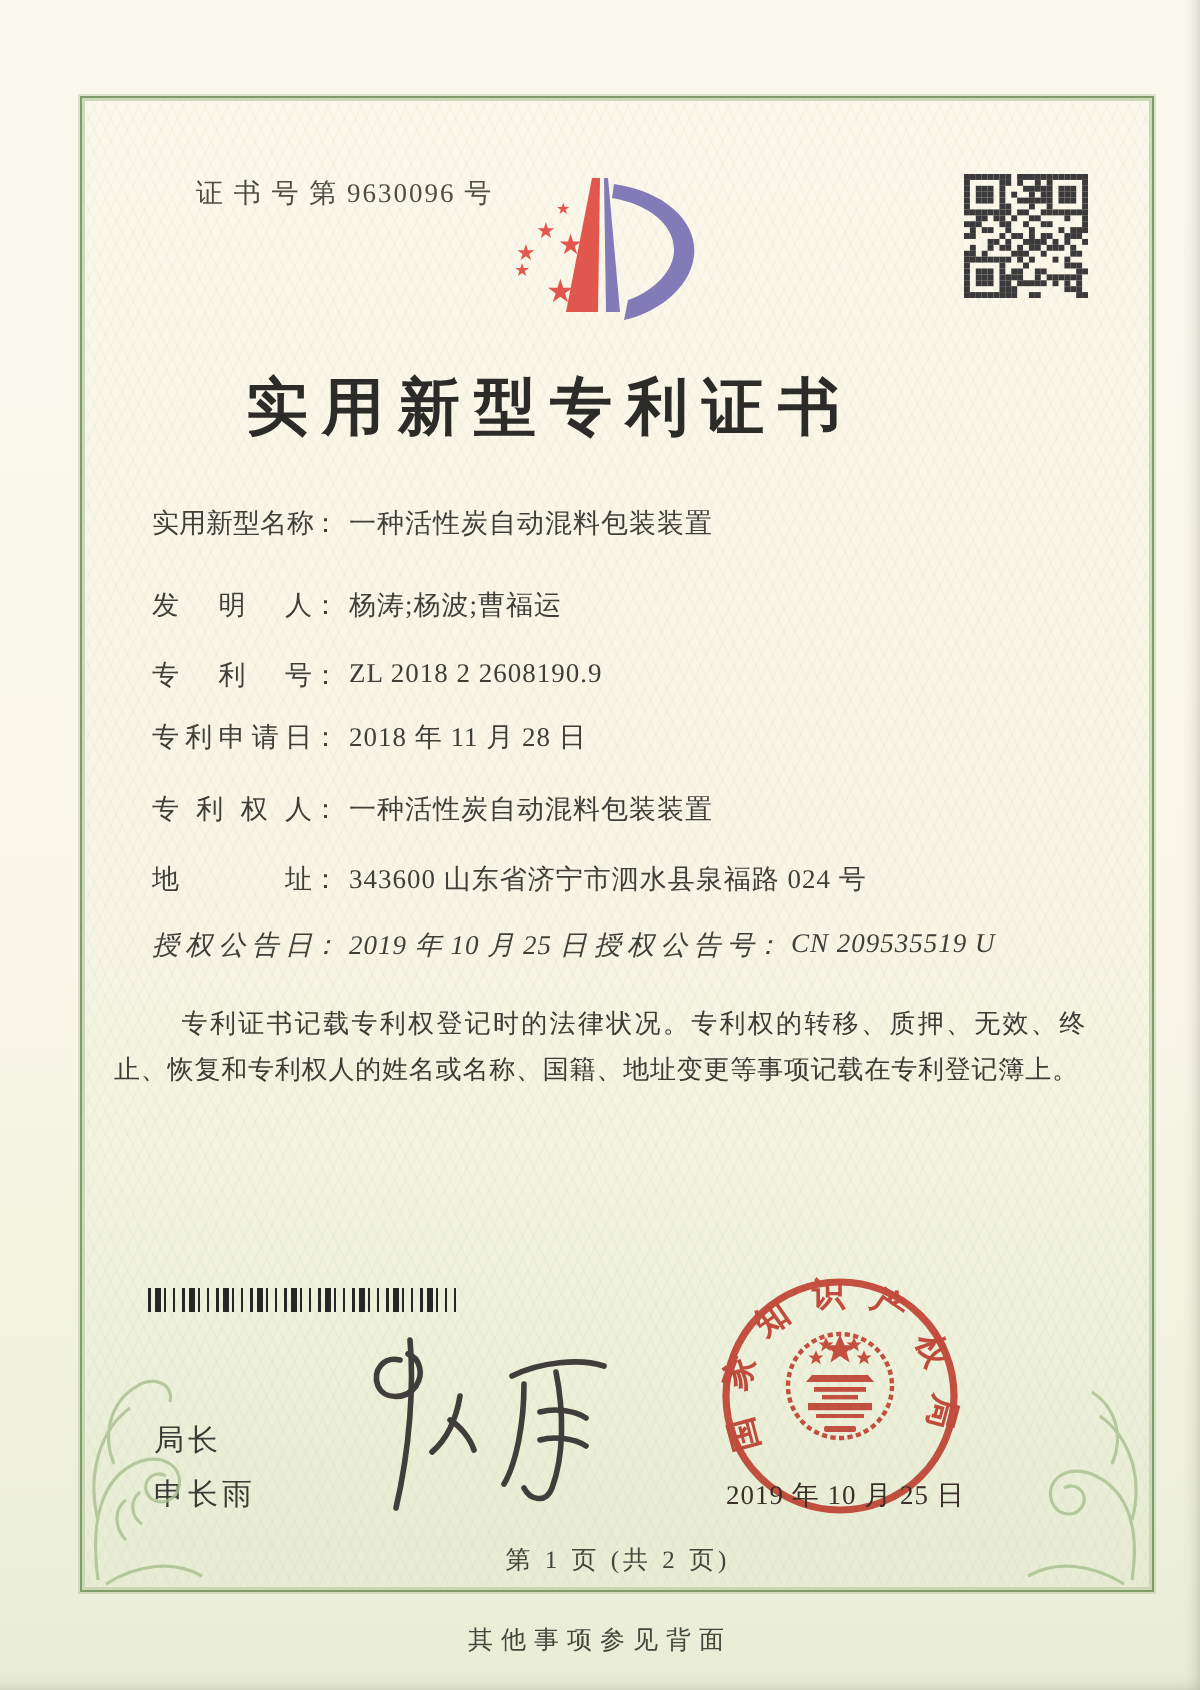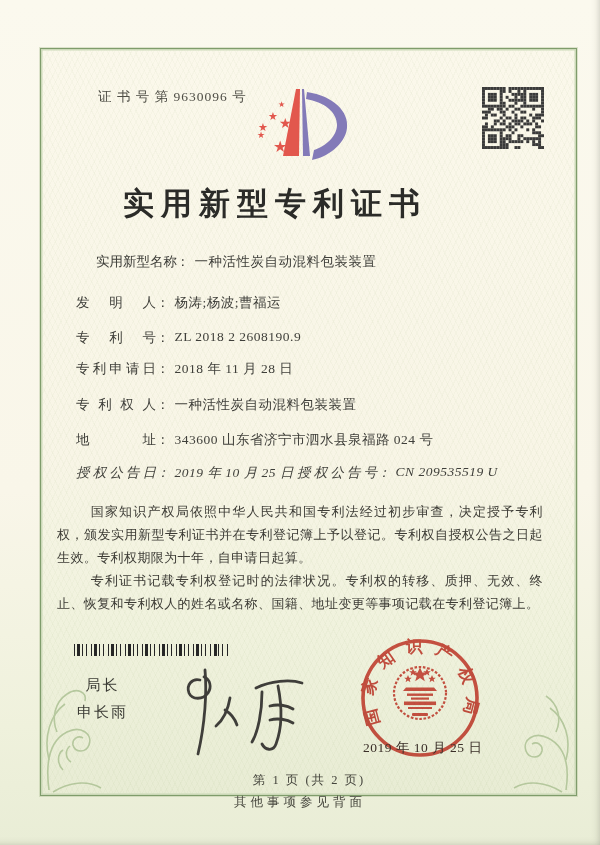--- a/index.html
+++ b/index.html
@@ -48,29 +48,29 @@
 
   .barcode {
     position:absolute; left:74px; top:644px; width:154px; height:12px;
     background-image: repeating-linear-gradient(90deg,
       #262626 0 1.5px, transparent 1.5px 3.5px,
       #262626 3.5px 6.5px, transparent 6.5px 8px,
       #262626 8px 9px, transparent 9px 12.5px,
       #262626 12.5px 13.5px, transparent 13.5px 17px);
   }
 
-  .officer { position:absolute; left:77px; top:672px; font-size:15px; color:#3b3b35; letter-spacing:2px; line-height:27px;text-align:center; }
+  .officer { position:absolute; left:77px; top:708px; font-size:15px; color:#3b3b35; letter-spacing:2px; line-height:27px; }
 
   .signature { position:absolute; left:170px; top:664px; }
 
   .seal-svg { position:absolute; left:352px; top:630px; width:136px; height:136px; opacity:.92; mix-blend-mode:multiply; }
   .seal-date { position:absolute; left:363px; top:739px; font-size:13.5px; color:#3a2f28; letter-spacing:.5px; z-index:3; }
 
   .page-indicator { position:absolute; left:0; top:772px; width:618px; text-align:center; font-size:12.5px; letter-spacing:2px; color:#44443c; }
-  .back-note { position:absolute; left:0; top:794px; width:600px; text-align:center; font-size:12.5px; letter-spacing:4px; color:#45453c; }
+  .back-note { position:absolute; left:0; top:812px; width:600px; text-align:center; font-size:12.5px; letter-spacing:4px; color:#45453c; }
 
   .flourish { position:absolute; opacity:.8; }
   .flourish.left { left:43px; top:642px; }
   .flourish.right { left:468px; top:668px; transform:scaleX(-1); }
 </style>
 </head>
 <body>
 
 <div class="page">
   <div class="frame"></div>
@@ -332,21 +332,21 @@
           <rect x="33" y="60" width="3" height="3"></rect>
           <rect x="36" y="60" width="3" height="3"></rect>
           <rect x="57" y="60" width="3" height="3"></rect>
           <rect x="60" y="60" width="3" height="3"></rect>
         </g>
       </svg>
   </div>
 
   <div class="title">实用新型专利证书</div>
 
-  <div class="field-row" style="top:253px;margin-left:20px;">
+  <div class="field-row" style="top:253px;">
     <span class="f-label">实用新型名称</span><span class="f-colon">：</span><span class="f-value">一种活性炭自动混料包装装置</span>
   </div>
   <div class="field-row" style="top:294px;">
     <span class="f-label">发明人</span><span class="f-colon">：</span><span class="f-value">杨涛;杨波;曹福运</span>
   </div>
   <div class="field-row" style="top:329px;">
     <span class="f-label">专利号</span><span class="f-colon">：</span><span class="f-value">ZL 2018 2 2608190.9</span>
   </div>
   <div class="field-row" style="top:360px;">
     <span class="f-label">专利申请日</span><span class="f-colon">：</span><span class="f-value">2018 年 11 月 28 日</span>
@@ -359,21 +359,20 @@
   </div>
 
   <div class="field-row" style="top:464px;font-style:italic;">
     <span class="f-label">授权公告日</span><span class="f-colon">：</span><span class="f-value">2019 年 10 月 25 日</span>
     <span class="grant-right">
       <span class="f-label">授权公告号</span><span class="f-colon">：</span><span class="f-value">CN 209535519 U</span>
     </span>
   </div>
 
   <div class="paras">
-    <p>国家知识产权局依照中华人民共和国专利法经过初步审查，决定授予专利权，颁发实用新型专利证书并在专利登记簿上予以登记。专利权自授权公告之日起生效。专利权期限为十年，自申请日起算。</p>
     <p>专利证书记载专利权登记时的法律状况。专利权的转移、质押、无效、终止、恢复和专利权人的姓名或名称、国籍、地址变更等事项记载在专利登记簿上。</p>
   </div>
 
   <div class="barcode"></div>
 
   <div class="officer">
     <div>局长</div>
     <div>申长雨</div>
   </div>
 

